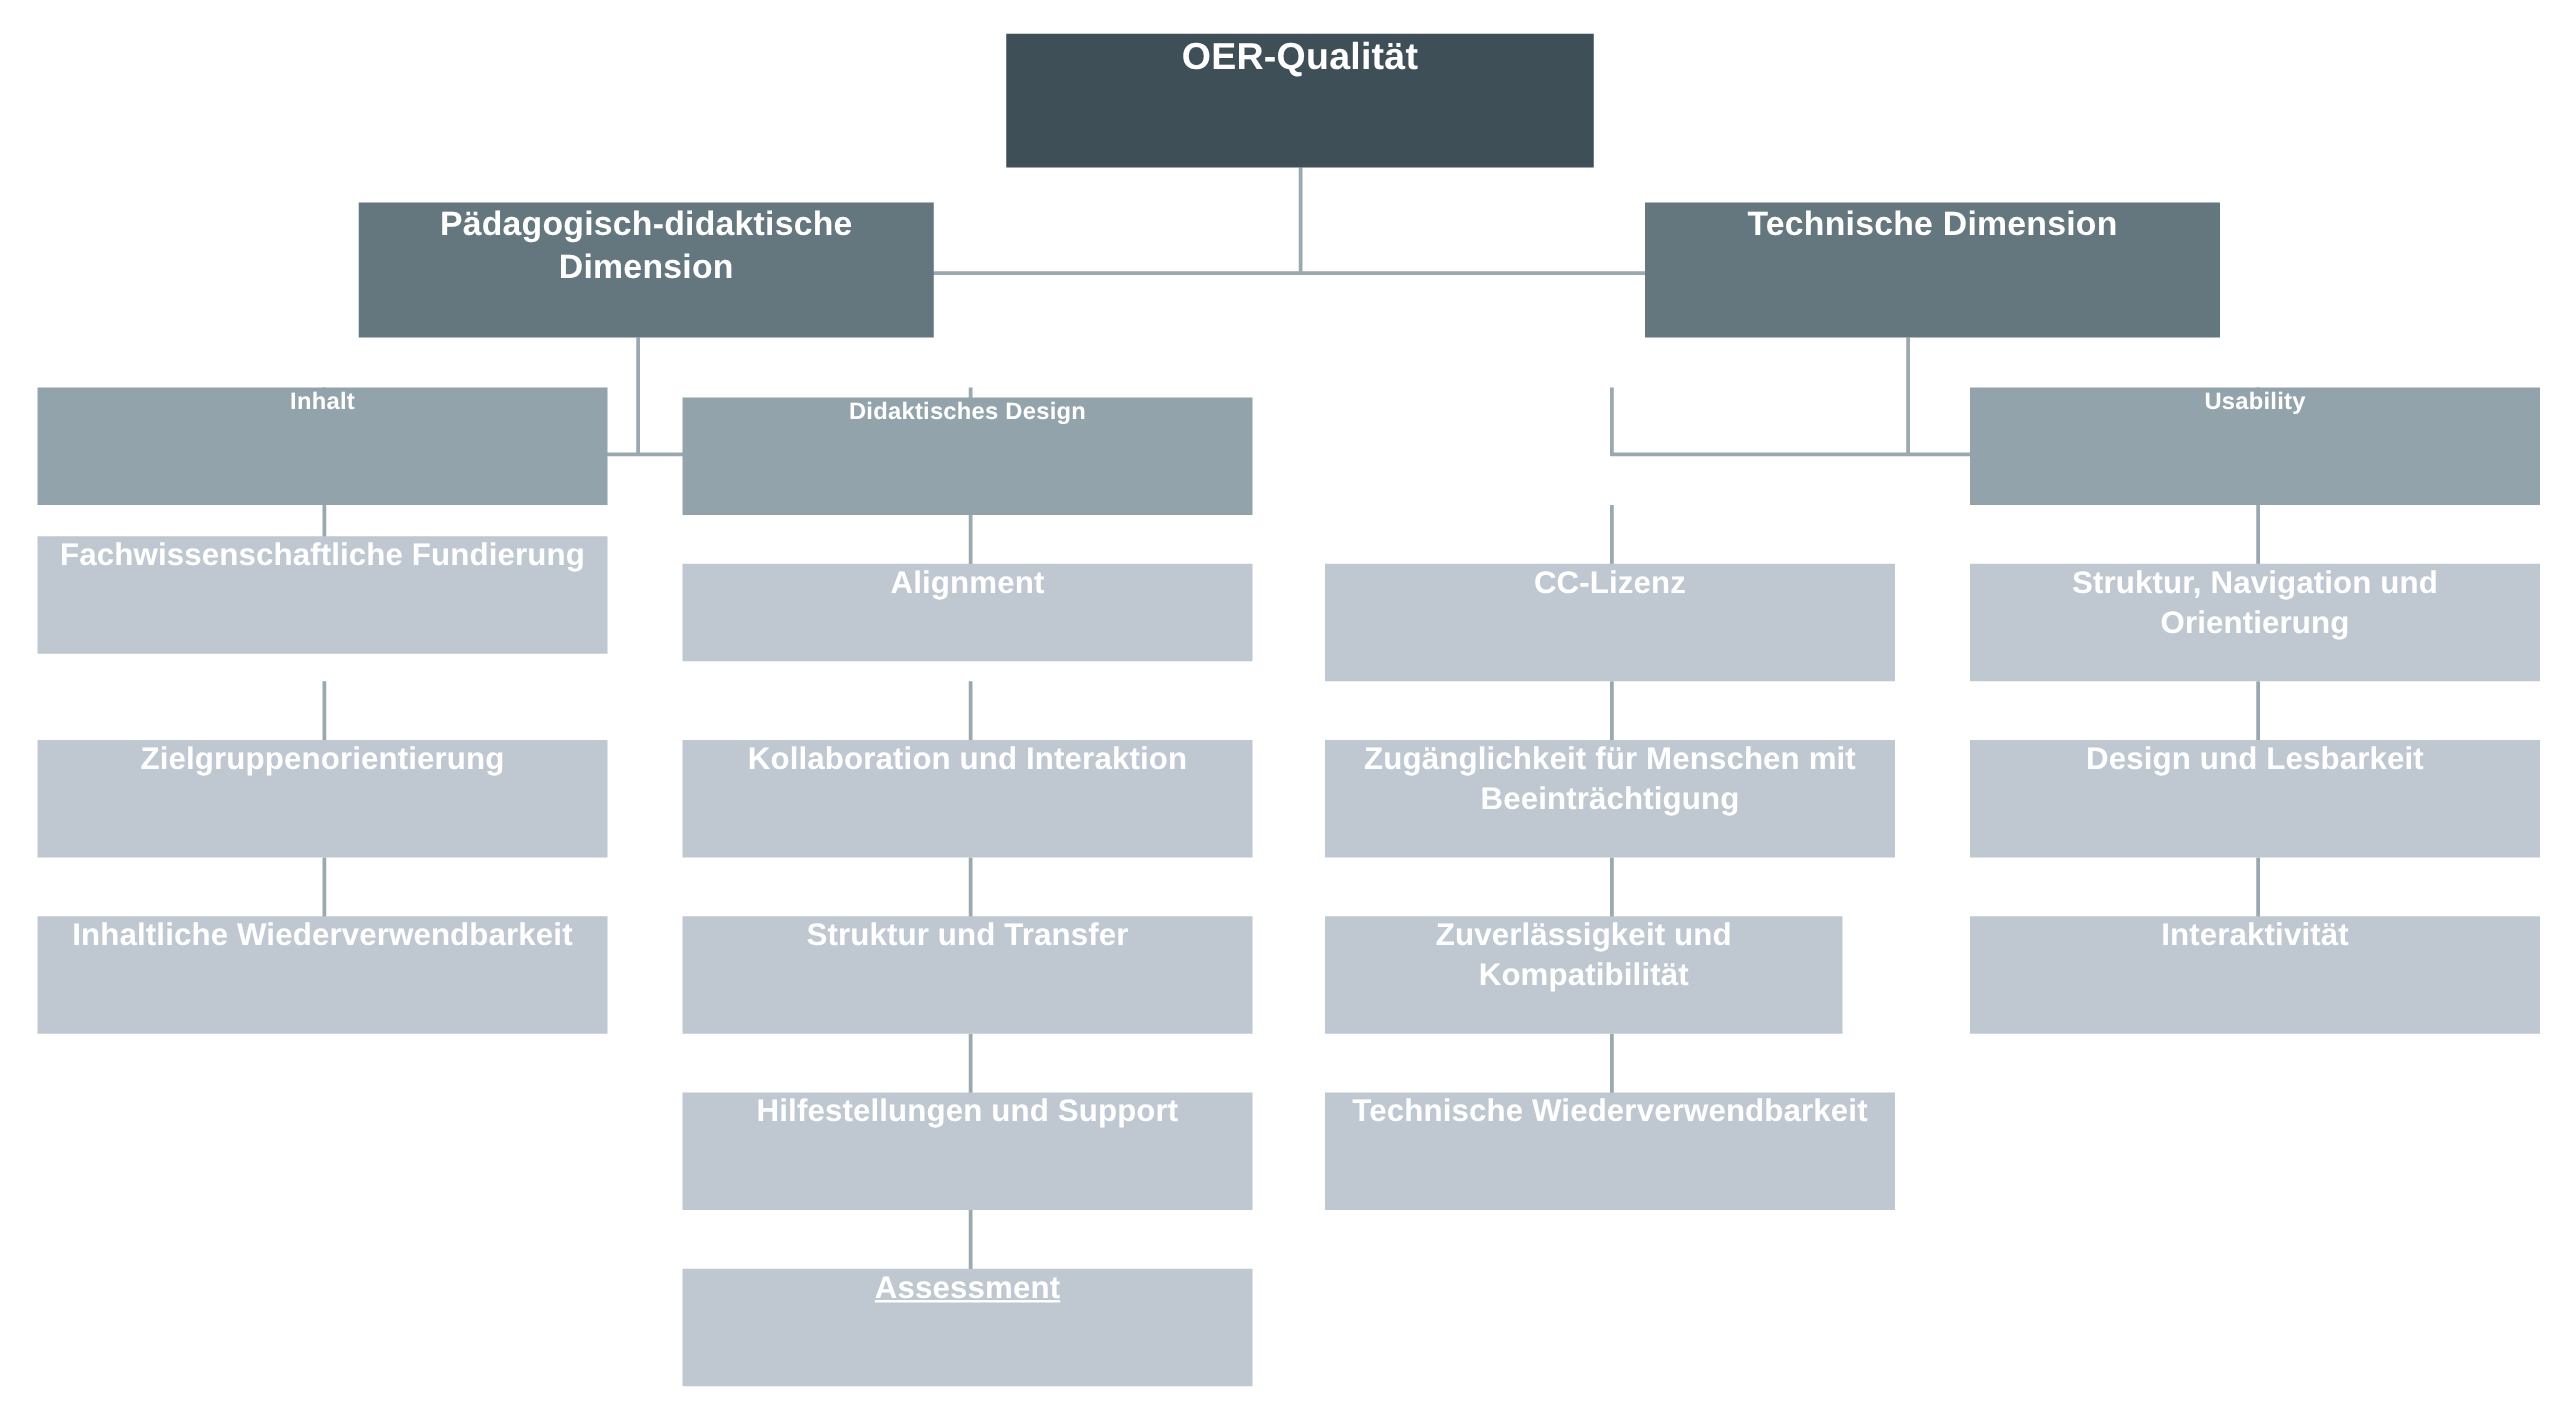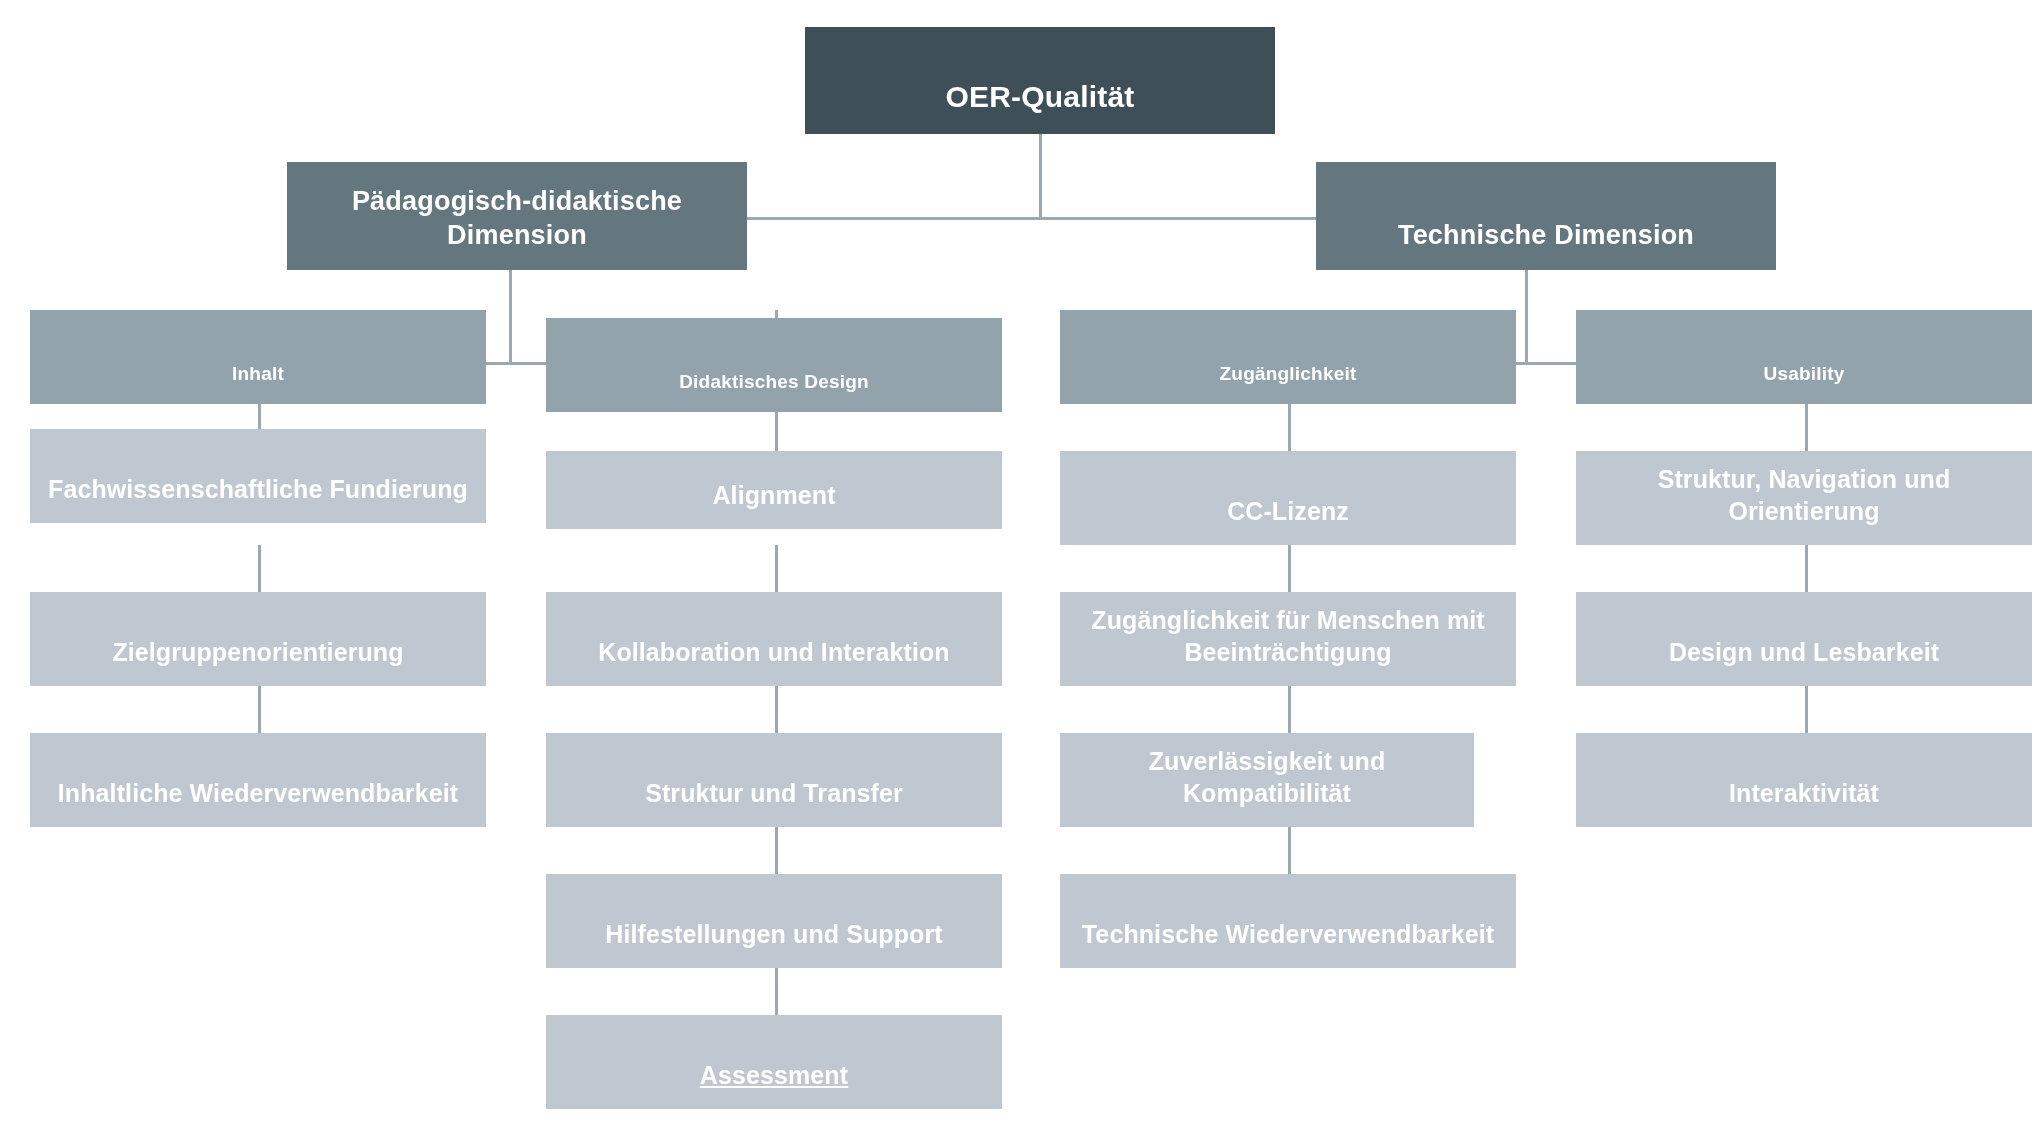--- a/index.html
+++ b/index.html
@@ -6,27 +6,27 @@
   body{
     width:2044px;height:1132px;
     background:#ffffff;
     font-family:"Liberation Sans", sans-serif;
     overflow:hidden;
   }
   #stage{position:relative;width:2044px;height:1132px;}
 
   .box{
     position:absolute;
-    display:flex;align-items:flex-end;justify-content:center;
+    display:flex;align-items:flex-start;justify-content:center;
     text-align:center;
     color:#ffffff;
     font-weight:bold;
     line-height:1.26;
     box-sizing:border-box;
-    padding:18px 10px;
+    padding:0 10px;
     z-index:3;
   }
   .lvl1{background:#3e4f57;font-size:30px;letter-spacing:.2px;}
   .lvl2{background:#64767e;font-size:27px;letter-spacing:.2px;}
   .lvl3{background:#93a3ab;font-size:19px;letter-spacing:.2px;}
   .lvl4{background:#bfc8d0;font-size:25px;letter-spacing:.1px;}
 
   .ln{position:absolute;background:#9aa8b0;z-index:1;}
   .vln{width:3px;}
   .hln{height:3px;}
@@ -79,23 +79,20 @@
   <div class="box lvl2" style="left:1316px;top:162px;width:460px;height:108px;">
     <span>Technische Dimension</span>
   </div>
 
   <div class="box lvl3" style="left:30px;top:310px;width:456px;height:94px;">
     <span>Inhalt</span>
   </div>
   <div class="box lvl3" style="left:546px;top:318px;width:456px;height:94px;">
     <span>Didaktisches Design</span>
   </div>
-  <div class="box lvl3" style="left:1060px;top:310px;width:456px;height:94px;">
-    <span>Zugänglichkeit</span>
-  </div>
   <div class="box lvl3" style="left:1576px;top:310px;width:456px;height:94px;">
     <span>Usability</span>
   </div>
 
   <div class="box lvl4" style="left:30px;top:429px;width:456px;height:94px;">
     <span>Fachwissenschaftliche Fundierung</span>
   </div>
   <div class="box lvl4" style="left:30px;top:592px;width:456px;height:94px;">
     <span>Zielgruppenorientierung</span>
   </div>

